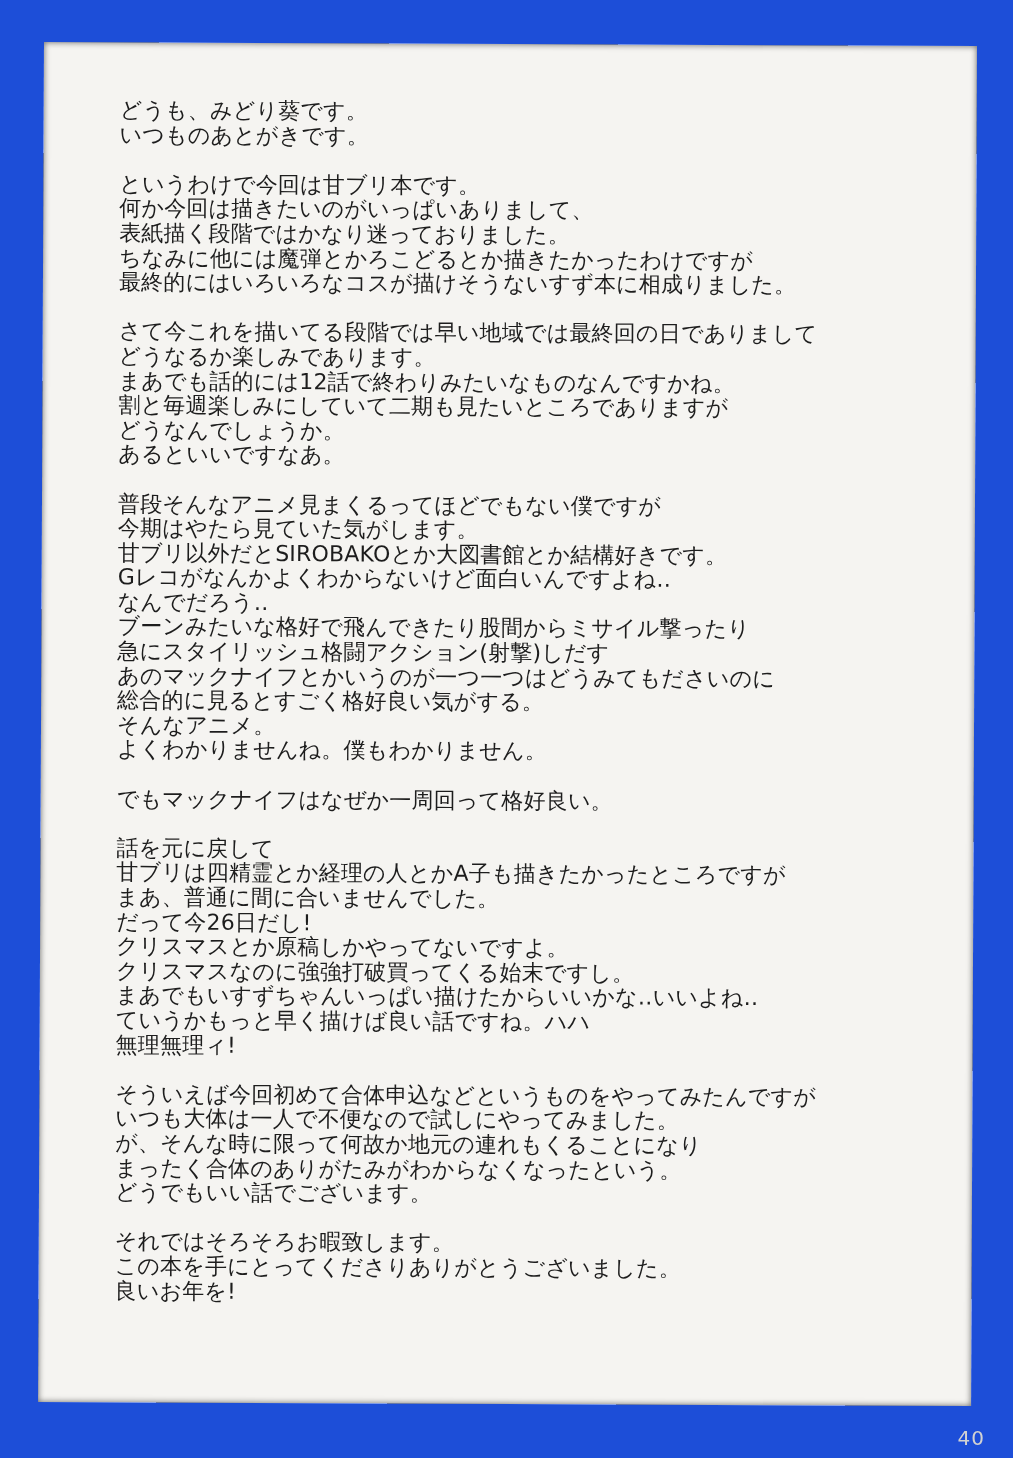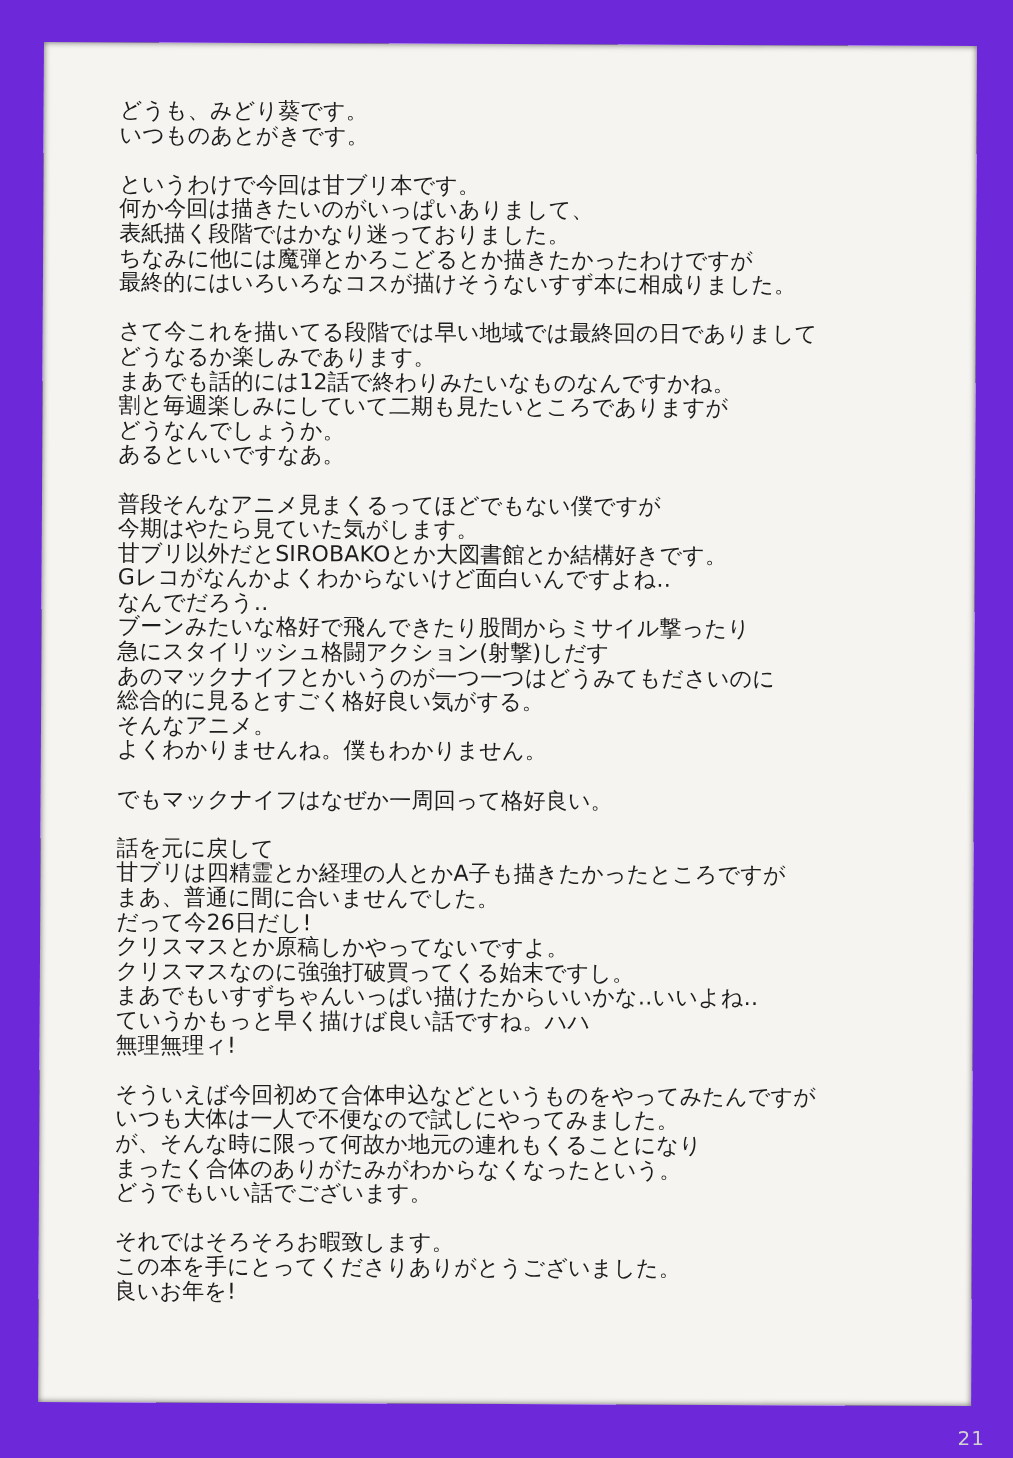--- a/index.html
+++ b/index.html
@@ -10,21 +10,21 @@
   body {
     width: 1013px;
     height: 1458px;
     position: relative;
     overflow: hidden;
     font-family: "DejaVu Sans", sans-serif;
   }
   .scan-frame {
     position: absolute;
     inset: 0;
-    background: #6d28d9;
+    background: #1d4ed8;
   }
   .paper {
     position: absolute;
     left: 44px;
     top: 42px;
     width: 933px;
     height: 1360px;
     background: #f5f4f1;
     transform: rotate(0.25deg);
     transform-origin: top left;
@@ -99,14 +99,14 @@
       <p class="para">そういえば今回初めて合体申込などというものをやってみたんですが
 いつも大体は一人で不便なので試しにやってみました。
 が、そんな時に限って何故か地元の連れもくることになり
 まったく合体のありがたみがわからなくなったという。
 どうでもいい話でございます。</p>
       <p class="para">それではそろそろお暇致します。
 この本を手にとってくださりありがとうございました。
 良いお年を!</p>
     </div>
   </div>
-  <div class="page-number">21</div>
+  <div class="page-number">40</div>
 </div>
 
 </body></html>

